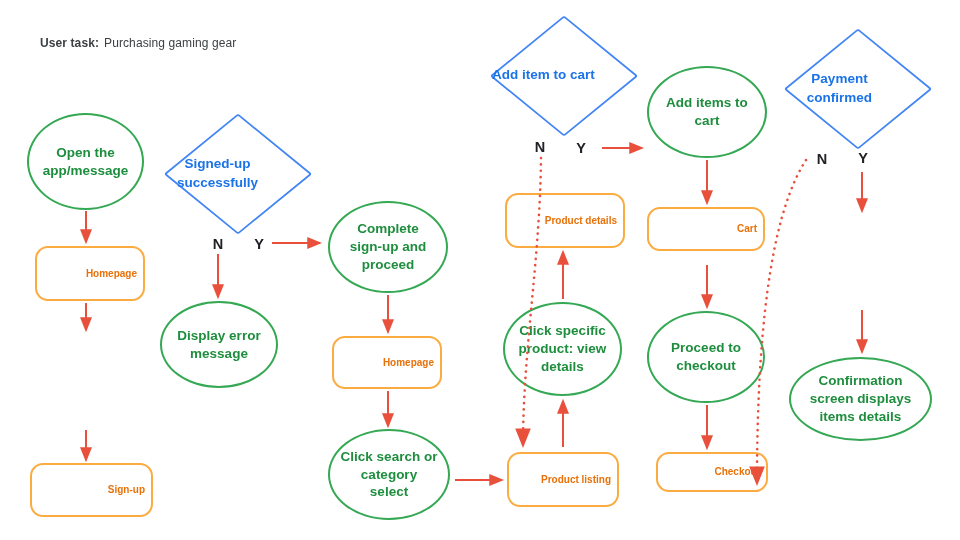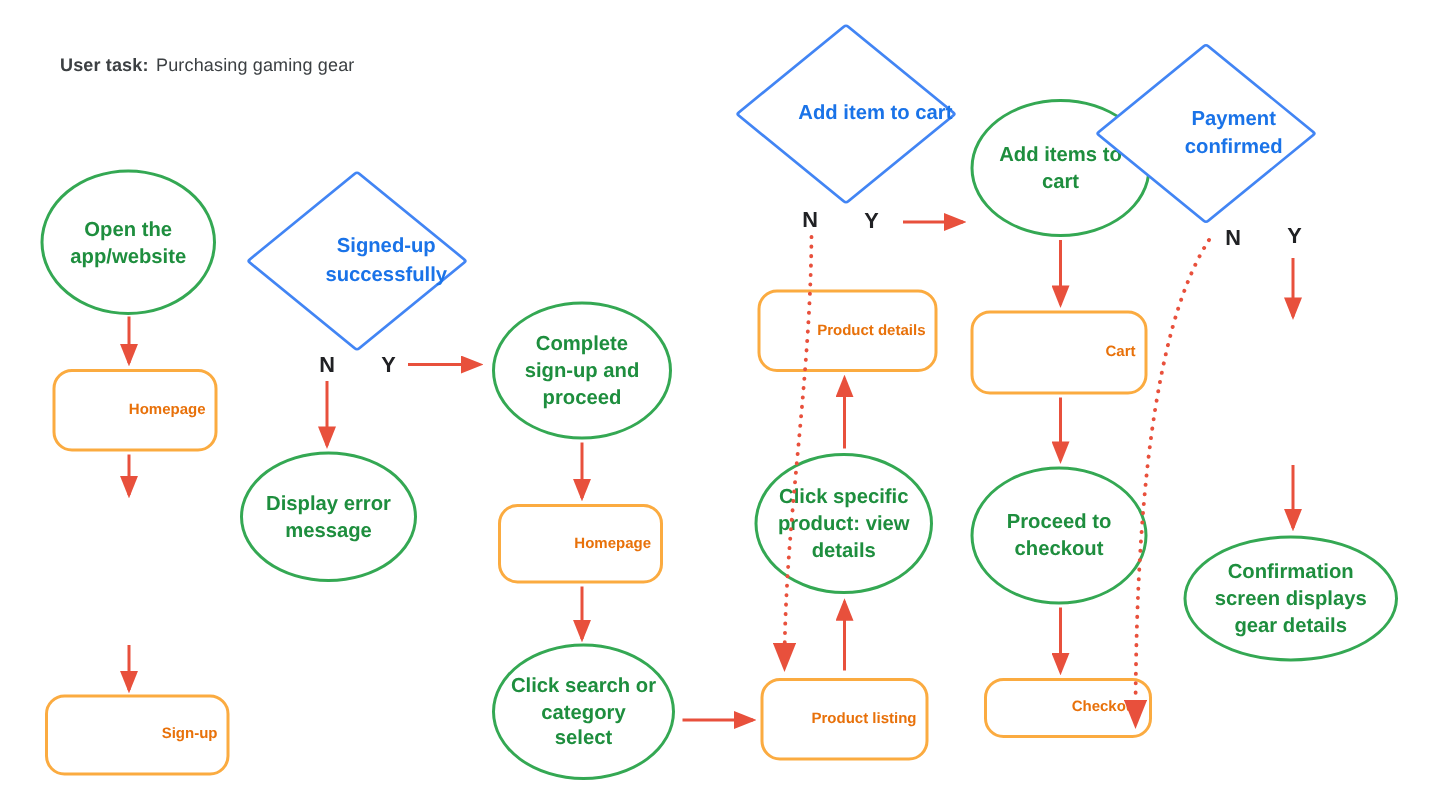--- a/index.html
+++ b/index.html
@@ -22,21 +22,21 @@
   }
   .ellipse{
     border:2px solid var(--green-stroke,#34a853);border-radius:50%;
     color:var(--green-text,#1e8e3e);padding:4px 10px;
   }
   .rect{
     border:2px solid var(--orange-stroke,#fbab40);border-radius:13px;
     color:var(--orange-text,#e8710a);padding:0 6px;font-size:10px;
   }
   .diamond{
-    position:absolute;display:flex;align-items:center;justify-content:flex-end;
+    position:absolute;display:flex;align-items:center;justify-content:flex-start;
     text-align:center;font-weight:bold;font-size:13.5px;line-height:1.35;
     color:var(--blue-text,#1a73e8);
   }
   .diamond-shape{
     position:absolute;left:50%;top:50%;width:101px;height:101px;
     border:2.4px solid var(--blue-stroke,#4285f4);border-radius:3px;background:#fff;
     transform:translate(-50%,-50%) scaleY(0.815) rotate(45deg);
   }
   .dlabel{position:relative;z-index:1;max-width:105px;}
   .branch{
@@ -54,21 +54,21 @@
 </head>
 <body>
 
 <div class="canvas">
 
   <div class="title">
     <span class="b">User task:</span><span class="r">Purchasing gaming gear</span>
   </div>
 
   <div class="node ellipse" style="left:27px;top:113px;width:117px;height:97px">
-    <span>Open the app/website</span>
+    <span>Open the app/message</span>
   </div>
   <div class="node rect" style="left:35px;top:246px;width:110px;height:55px">
     <span>Homepage</span>
   </div>
   <div class="node rect" style="left:30px;top:463px;width:123px;height:54px">
     <span>Sign-up</span>
   </div>
 
   <div class="diamond" style="left:165px;top:114px;width:145px;height:119px">
     <div class="diamond-shape"></div>
@@ -103,39 +103,39 @@
   <div class="diamond" style="left:492px;top:18px;width:143px;height:115px">
     <div class="diamond-shape"></div>
     <span class="dlabel">Add item to cart</span>
   </div>
   <span class="branch" style="left:540px;top:147px">N</span>
   <span class="branch" style="left:581px;top:148px">Y</span>
 
   <div class="node ellipse" style="left:647px;top:66px;width:120px;height:92px">
     <span>Add items to cart</span>
   </div>
-  <div class="node rect" style="left:647px;top:207px;width:118px;height:56px">
+  <div class="node rect" style="left:647px;top:207px;width:118px;height:44px">
     <span>Cart</span>
   </div>
   <div class="node ellipse" style="left:647px;top:311px;width:118px;height:92px">
     <span>Proceed to checkout</span>
   </div>
   <div class="node rect" style="left:656px;top:452px;width:112px;height:40px">
     <span>Checkout</span>
   </div>
 
-  <div class="diamond" style="left:733px;top:30px;width:142px;height:117px">
+  <div class="diamond" style="left:787px;top:30px;width:142px;height:117px">
     <div class="diamond-shape"></div>
     <span class="dlabel">Payment confirmed</span>
   </div>
   <span class="branch" style="left:822px;top:159px">N</span>
   <span class="branch" style="left:863px;top:158px">Y</span>
 
   <div class="node ellipse" style="left:789px;top:357px;width:143px;height:84px">
-    <span>Confirmation screen displays gear details</span>
+    <span>Confirmation screen displays items details</span>
   </div>
 
   <svg class="overlay" width="960" height="540" viewBox="0 0 960 540">
     <defs>
       <marker id="ah" viewBox="0 0 10 8" refX="8.5" refY="4" markerWidth="7.5" markerHeight="6" orient="auto">
         <path class="head" d="M0,0 L10,4 L0,8 z"></path>
       </marker>
     </defs>
     <path class="arrow" marker-end="url(#ah)" d="M86,211 L86,242"></path>
     <path class="arrow" marker-end="url(#ah)" d="M86,303 L86,330"></path>

